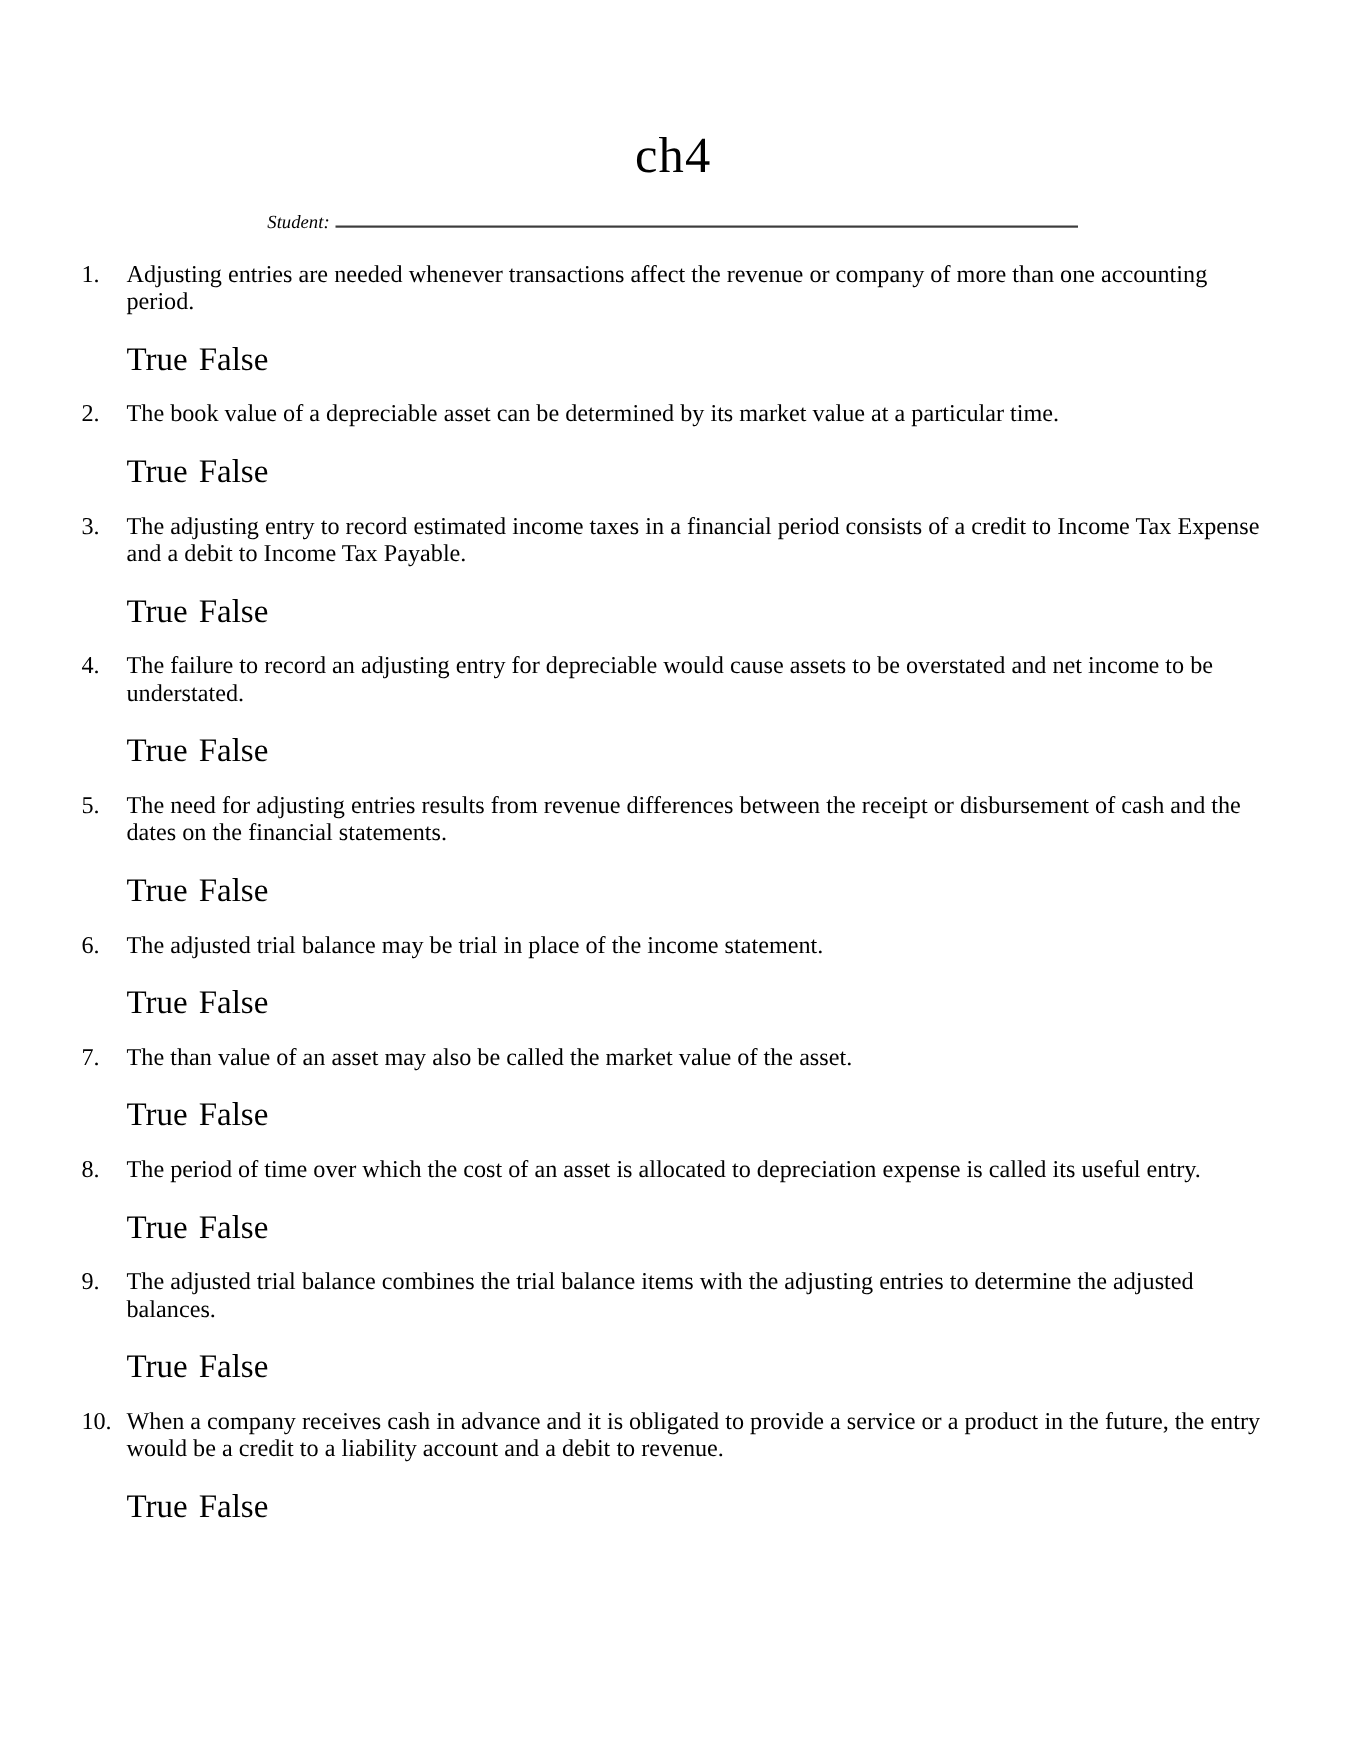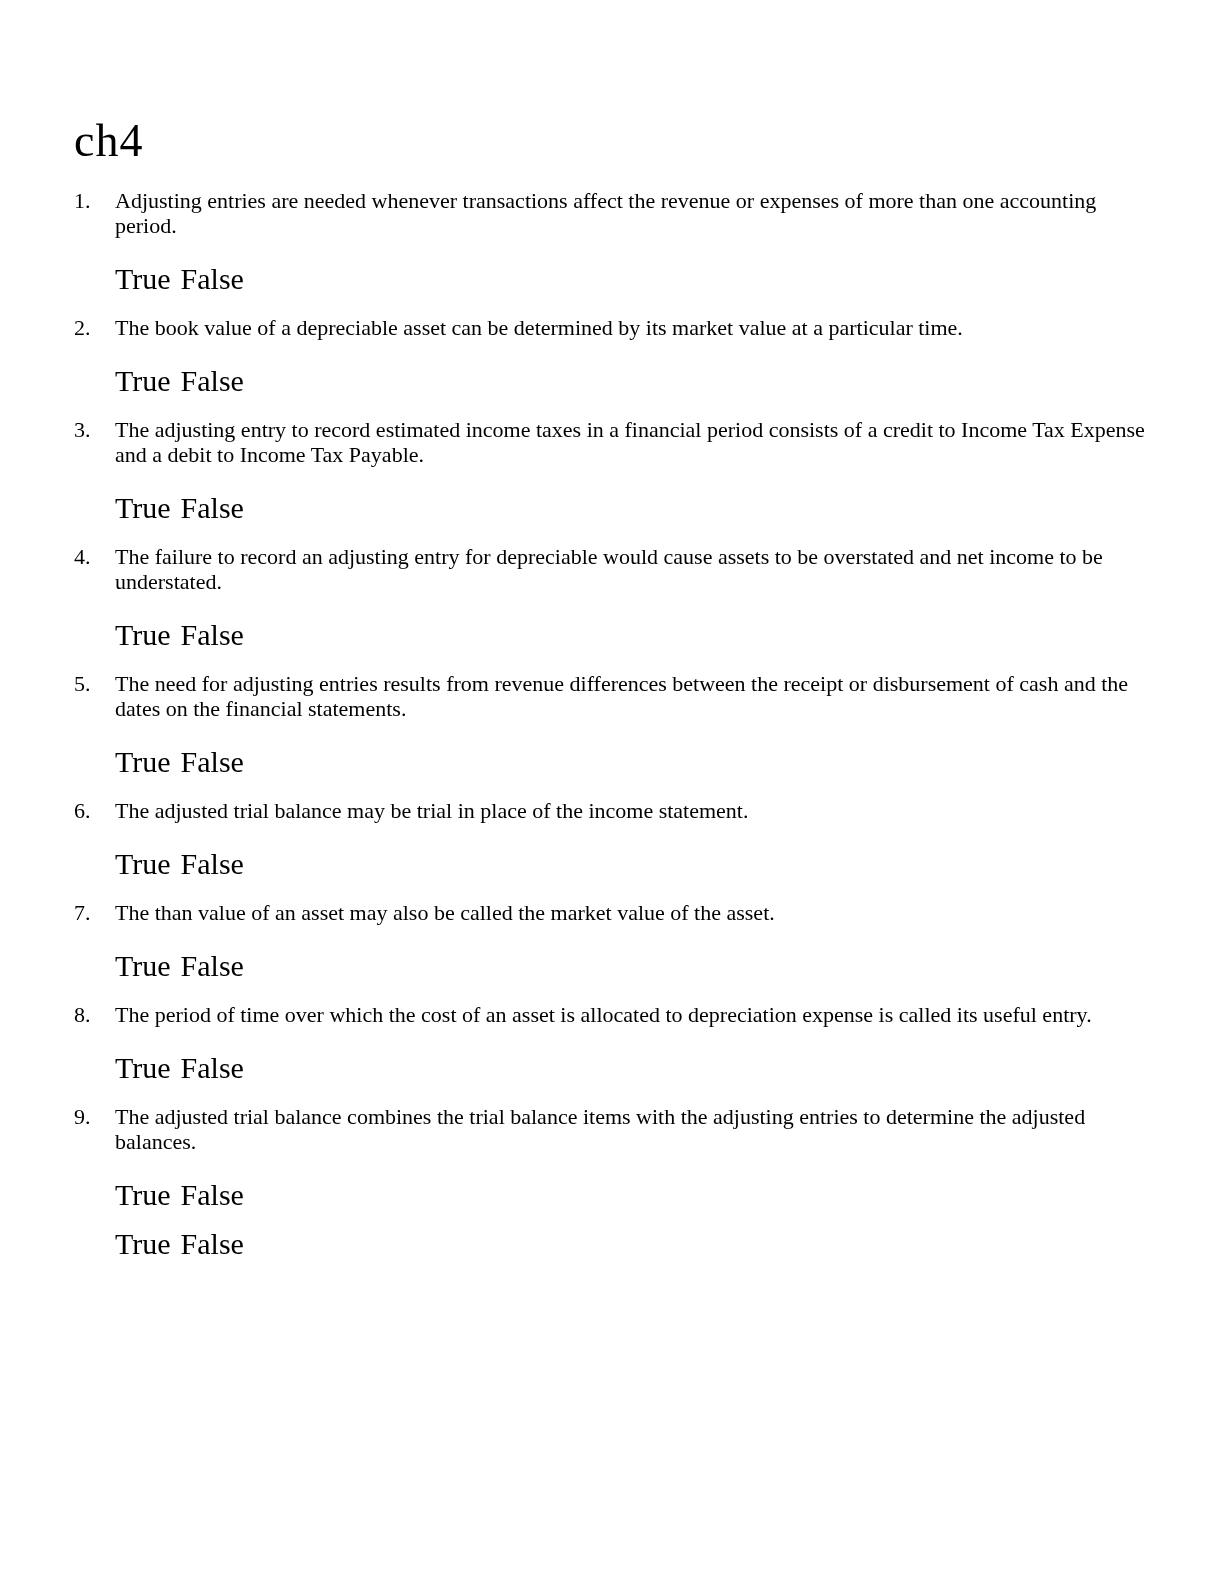--- a/index.html
+++ b/index.html
@@ -12,20 +12,21 @@
     color: #000000;
     font-family: "Liberation Serif", "DejaVu Serif", serif;
     padding: 0 74px;
     overflow: hidden;
   }
   .doc-title {
     margin: 118px 0 16px 0;
     font-size: 46px;
     line-height: 46px;
     font-weight: 400;
+    text-align: center;
     letter-spacing: 1px;
   }
   .student-row {
     margin: 28px 0 0 169px;
     font-size: 17px;
     line-height: 20px;
     white-space: nowrap;
   }
   .student-label {
     font-style: italic;
@@ -57,27 +58,30 @@
   }
   .tf-option { cursor: default; }
 </style>
 </head>
 <body>
 
 <div class="page">
 
   <h1 class="doc-title">ch4</h1>
 
+  <div class="student-row">
+    <span class="student-label">Student:</span><span class="student-field"></span>
+  </div>
 
   <div class="questions">
 
     <div class="question">
       <div class="q-row">
         <span class="q-num">1.</span>
-        <div class="q-text">Adjusting entries are needed whenever transactions affect the revenue or expenses of more than one accounting period.</div>
+        <div class="q-text">Adjusting entries are needed whenever transactions affect the revenue or company of more than one accounting period.</div>
       </div>
       <div class="tf-row">
         <span class="tf-option">True</span>
         <span class="tf-option">False</span>
       </div>
     </div>
 
     <div class="question">
       <div class="q-row">
         <span class="q-num">2.</span>
@@ -160,20 +164,24 @@
         <span class="q-num">9.</span>
         <div class="q-text">The adjusted trial balance combines the trial balance items with the adjusting entries to determine the adjusted balances.</div>
       </div>
       <div class="tf-row">
         <span class="tf-option">True</span>
         <span class="tf-option">False</span>
       </div>
     </div>
 
     <div class="question">
+      <div class="q-row">
+        <span class="q-num">10.</span>
+        <div class="q-text">When a company receives cash in advance and it is obligated to provide a service or a product in the future, the entry would be a credit to a liability account and a debit to revenue.</div>
+      </div>
       <div class="tf-row">
         <span class="tf-option">True</span>
         <span class="tf-option">False</span>
       </div>
     </div>
 
   </div>
 </div>
 
 </body></html>

